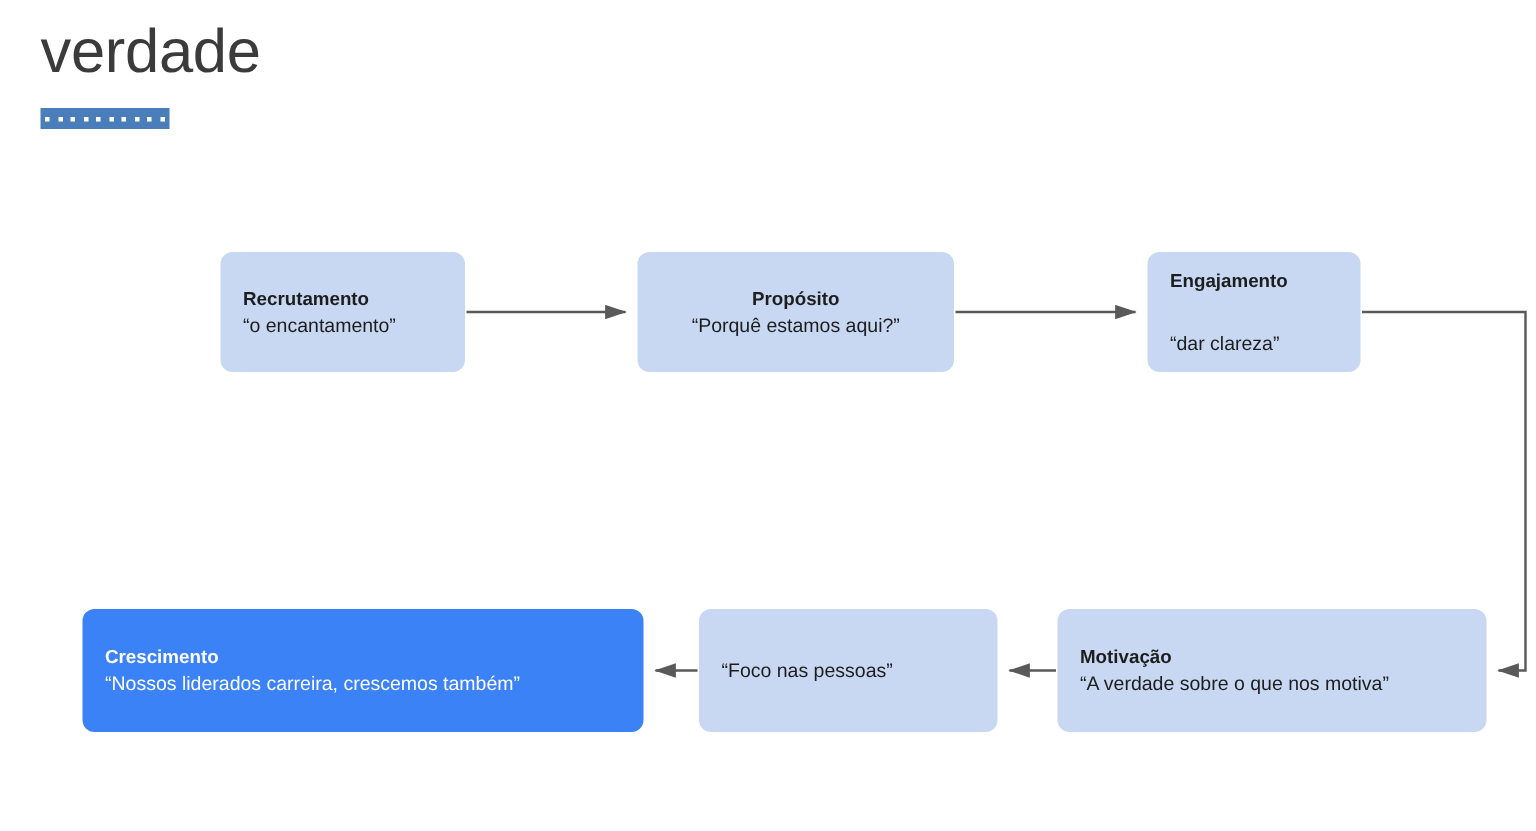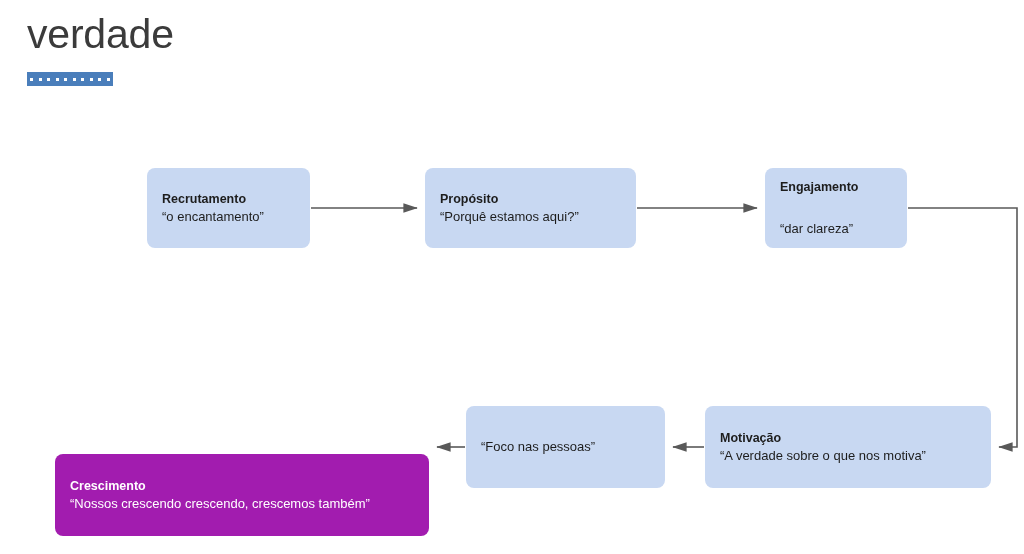--- a/index.html
+++ b/index.html
@@ -53,22 +53,21 @@
     position: absolute;
     box-sizing: border-box;
     border-radius: 8px;
     background: #c8d8f2;
     display: flex;
     flex-direction: column;
     justify-content: center;
     padding: 0 15px;
   }
   .node.accent {
-    background: #a21caf;
-    margin-top: 48px;
+    background: #3b82f6;
   }
   .node .node-title {
     font-size: 12.5px;
     font-weight: bold;
     color: #1d1d1d;
     line-height: 1.45;
     white-space: nowrap;
   }
   .node .node-sub {
     font-size: 13px;
@@ -77,21 +76,21 @@
     line-height: 1.45;
     white-space: nowrap;
   }
   .node.accent .node-title,
   .node.accent .node-sub {
     color: #ffffff;
   }
 
   
   #node-recrutamento { left: 147px; top: 168px; width: 163px; height: 80px; }
-  #node-proposito    { left: 425px; top: 168px; width: 211px; height: 80px; }
+  #node-proposito    { left: 425px; top: 168px; width: 211px; height: 80px; text-align: center; }
   #node-engajamento  { left: 765px; top: 168px; width: 142px; height: 80px; gap: 24px; }
   #node-crescimento  { left: 55px;  top: 406px; width: 374px; height: 82px; }
   #node-resultado    { left: 466px; top: 406px; width: 199px; height: 82px; }
   #node-motivacao    { left: 705px; top: 406px; width: 286px; height: 82px; }
 
   
   #connectors {
     position: absolute;
     left: 0;
     top: 0;
@@ -161,14 +160,14 @@
   <div class="node-title">Motivação</div>
   <div class="node-sub">“A verdade sobre o que nos motiva”</div>
 </div>
 
 <div class="node" id="node-resultado">
   <div class="node-sub">“Foco nas pessoas”</div>
 </div>
 
 <div class="node accent" id="node-crescimento">
   <div class="node-title">Crescimento</div>
-  <div class="node-sub">“Nossos crescendo crescendo, crescemos também”</div>
+  <div class="node-sub">“Nossos liderados carreira, crescemos também”</div>
 </div>
 
 </body></html>

